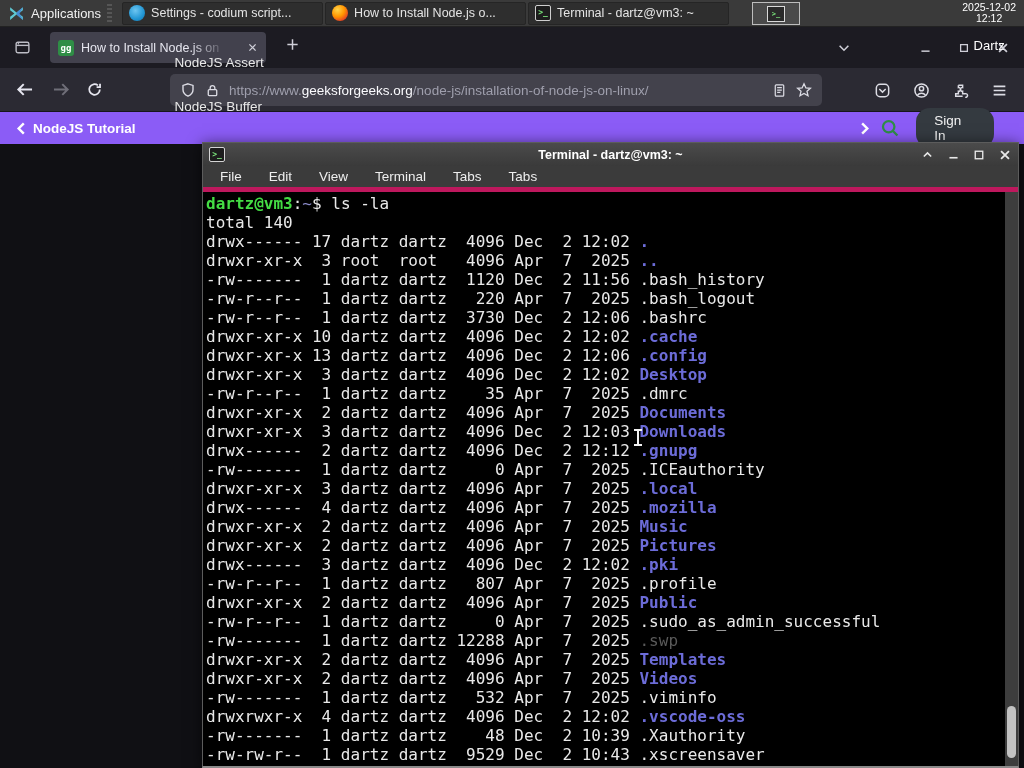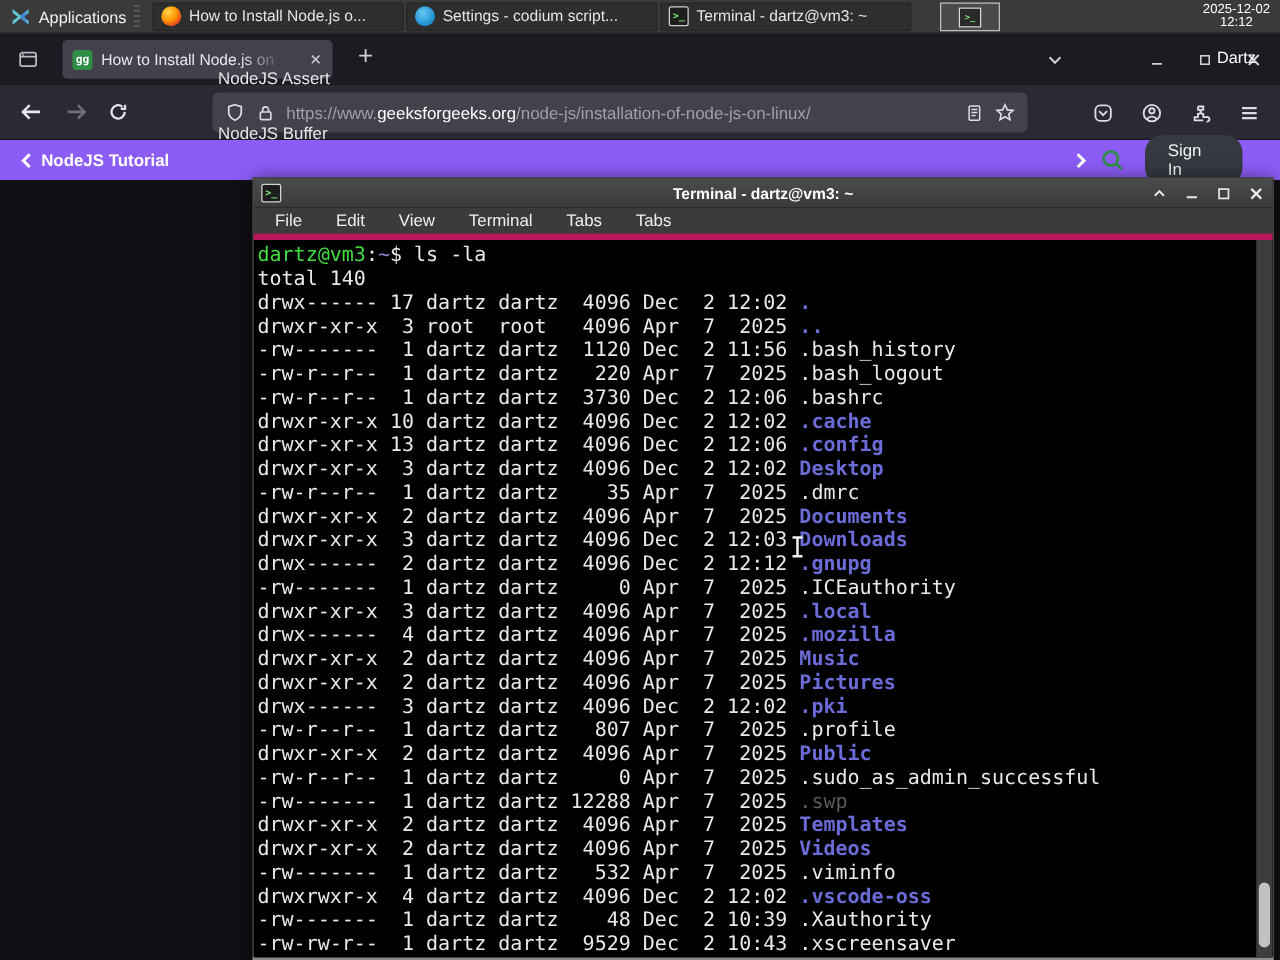--- a/index.html
+++ b/index.html
@@ -80,21 +80,21 @@
                    color:#7ce87c; font:bold 8px/13px "DejaVu Sans Mono", monospace; text-align:center; }
   .ttitle .wtitle { position:absolute; left:0; right:0; text-align:center; color:#ffffff;
                     font-size:12.5px; font-weight:bold; pointer-events:none; }
   .tctrl { margin-left:auto; display:flex; align-items:center; gap:13px; color:#e8e8e8; z-index:2; }
   .tmenu { height:26px; background:#3b3b3b; display:flex; align-items:center; gap:27px; padding-left:17px;
            color:#eeeeee; font-size:13.5px; border-bottom:5px solid #be185d; }
   .tbody { position:relative; height:574px; background:#000; padding:2px 14px 0 3px; overflow:hidden; }
   .tline { font:16px/19px "DejaVu Sans Mono", monospace; white-space:pre; }
   .seg-fg    { color:var(--terminal_fg,#e9e9e9); }
   .seg-dir   { color:var(--dir_blue,#6c6cd8); font-weight:bold; }
-  .seg-green { color:var(--prompt_green,#44dd44); font-weight:normal; }
+  .seg-green { color:var(--prompt_green,#44dd44); font-weight:bold; }
   .seg-path  { color:var(--path_blue,#8a8ac9); }
   .seg-dim   { color:var(--dim_gray,#5a5a5a); }
   .tscroll { position:absolute; right:0; top:0; width:13px; height:574px; background:#3d3d3d; }
   .tthumb { position:absolute; right:2px; bottom:8px; width:9px; height:52px; background:#c2c2c2; border-radius:5px; }
   .ibeam { position:absolute; left:434px; top:238px; width:2px; height:15px; background:#f2f2f2;
            box-shadow:0 0 1px #000; }
   .ibeam:before,.ibeam:after { content:""; position:absolute; left:-3px; width:8px; height:2px; background:#f2f2f2; }
   .ibeam:before { top:-1px; } .ibeam:after { bottom:-1px; }
 </style>
 </head>
@@ -106,26 +106,26 @@
     <div class="apps">
       <svg class="glyph" width="17" height="17" viewBox="0 0 16 16">
         <path d="M2 2 L8 7 L14 2 L14 5 L10 8 L14 11 L14 14 L8 9 L2 14 L2 11 L6 8 L2 5 Z" fill="#5fc8d2"></path>
         <path d="M8 7 L14 2 L11 8 L14 14 L8 9" fill="#3f7fd4" opacity="0.85"></path>
       </svg>
       <span>Applications</span>
       <span class="apps-sep"></span>
     </div>
 
     <div class="tbtn">
+      <span class="ico16 cod-ico"></span>
+      <span class="lbl">Settings - codium script...</span>
+    </div>
+    <div class="tbtn">
       <span class="ico16 ff-ico"></span>
       <span class="lbl">How to Install Node.js o...</span>
-    </div>
-    <div class="tbtn">
-      <span class="ico16 cod-ico"></span>
-      <span class="lbl">Settings - codium script...</span>
     </div>
     <div class="tbtn">
       <span class="ico16 term-ico">&gt;_</span>
       <span class="lbl">Terminal - dartz@vm3: ~</span>
     </div>
 
     <div class="pager">
       <span class="mini">&gt;_</span>
     </div>
 

